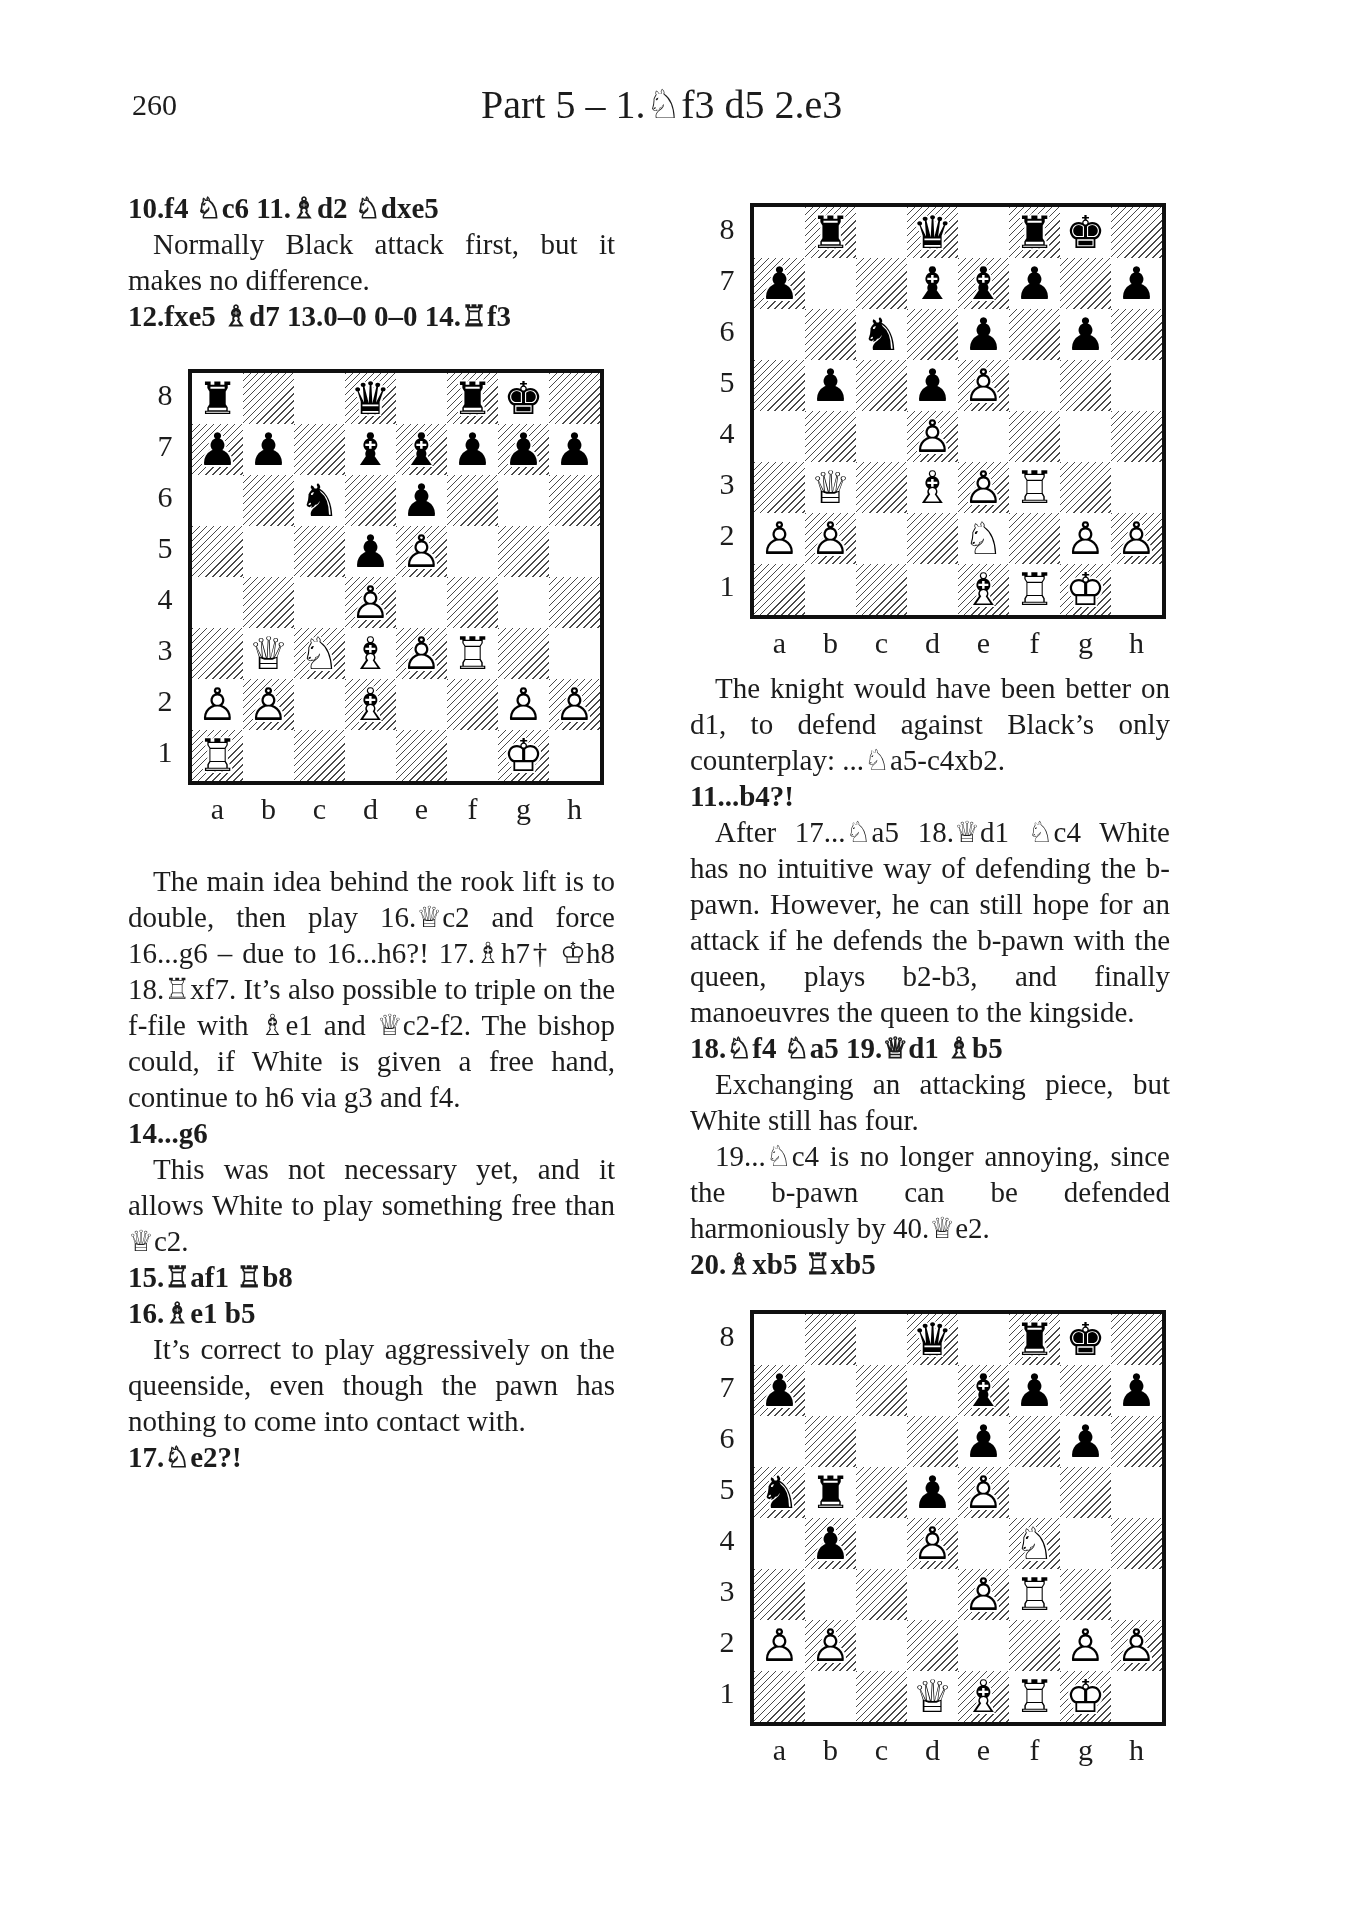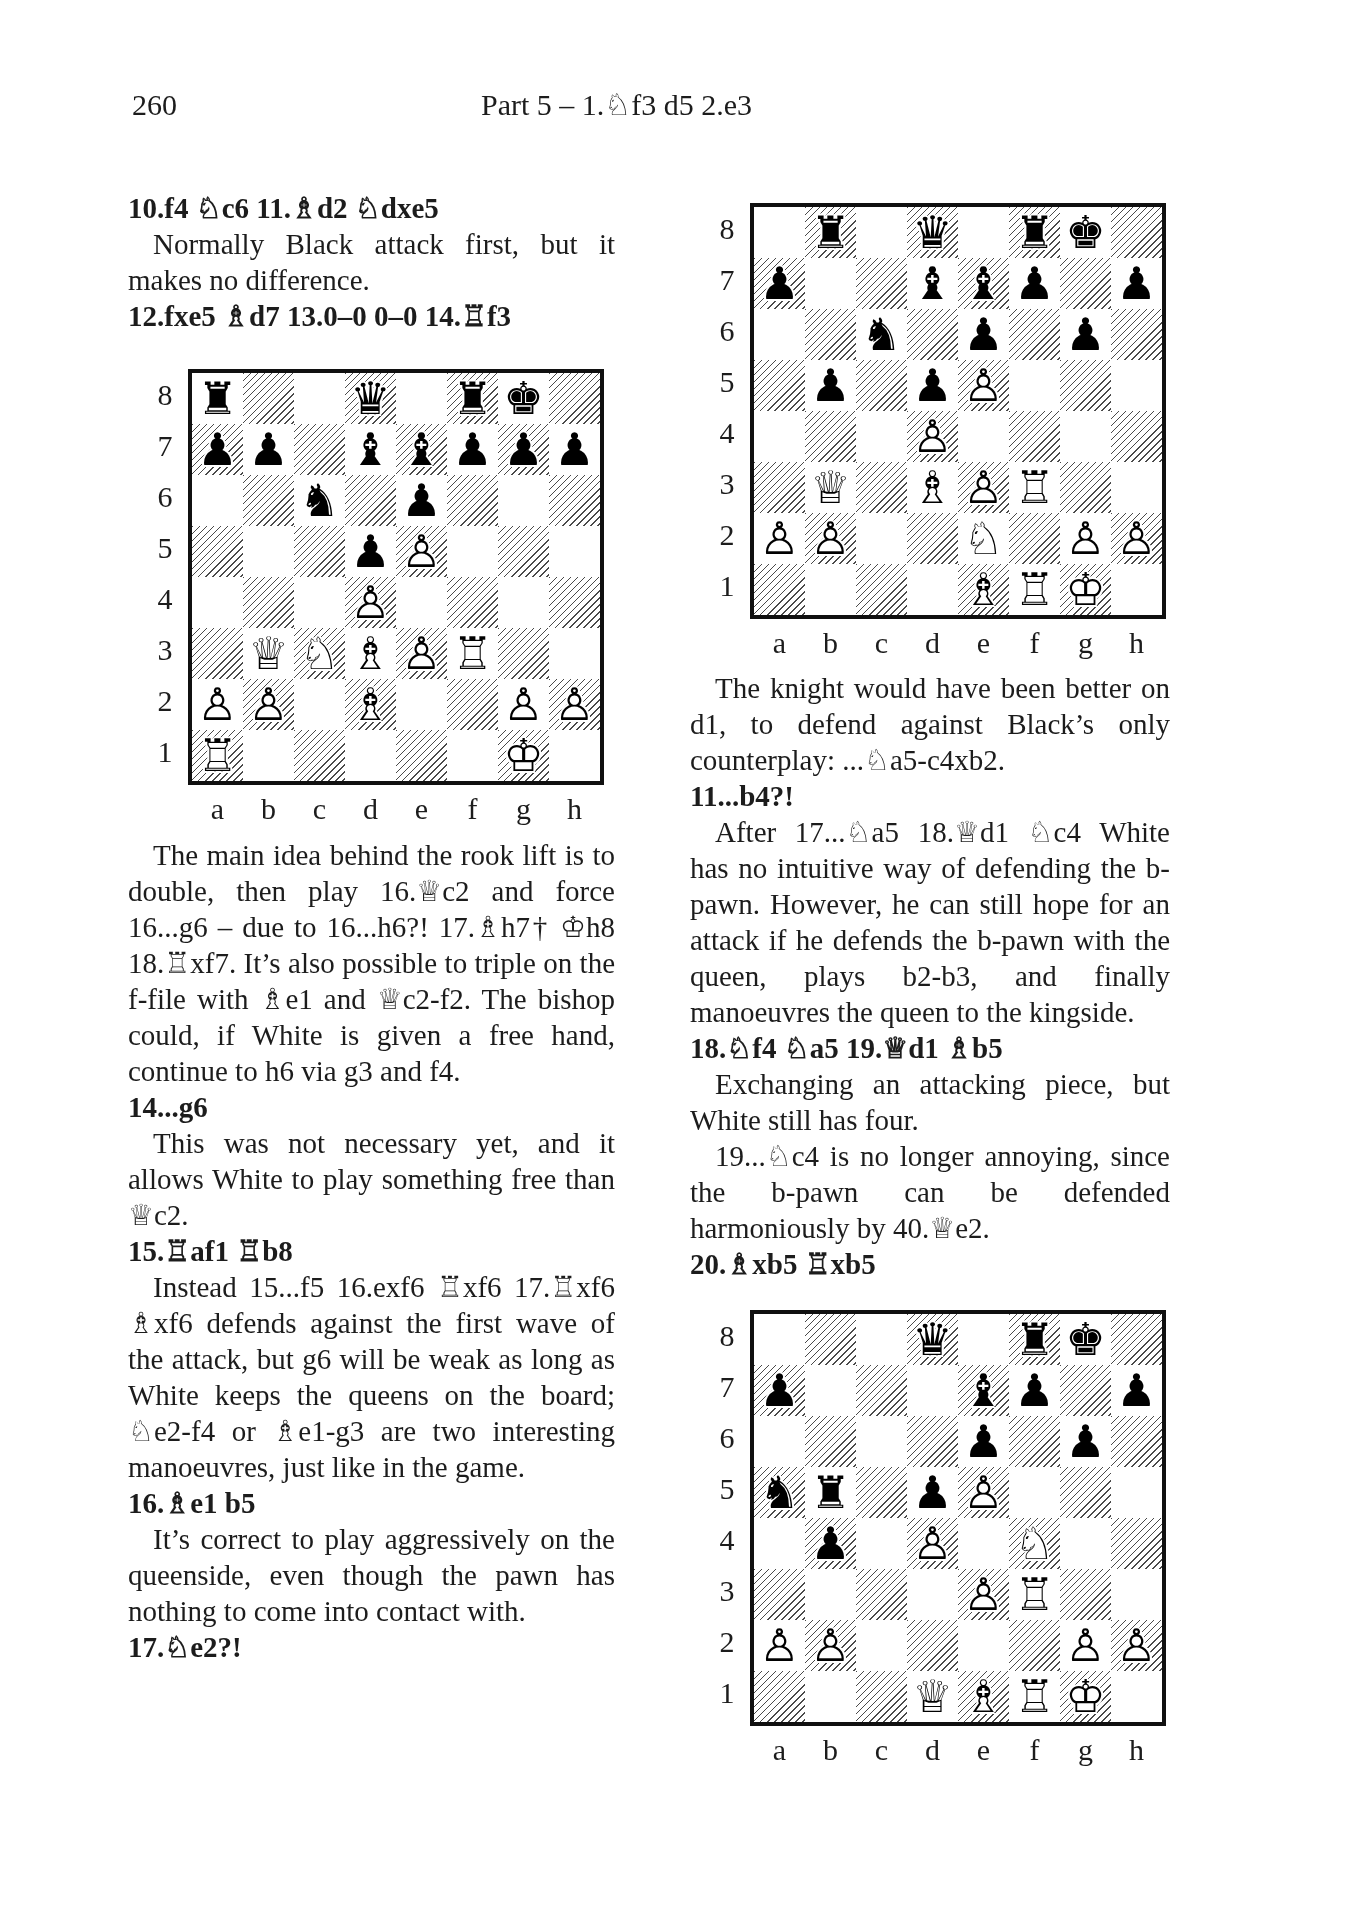--- a/index.html
+++ b/index.html
@@ -2,31 +2,31 @@
 <html><head>
 <meta charset="utf-8">
 <style>
   html,body{margin:0;padding:0;}
   body{
     width:1354px;height:1921px;background:#ffffff;color:#1c1c1c;
     font-family:"Liberation Serif","DejaVu Serif",serif;
     position:relative;overflow:hidden;
   }
   .page-number{position:absolute;left:132px;top:88px;font-size:30px;line-height:34px;}
-  .page-title{position:absolute;left:481px;top:88px;font-size:30px;line-height:34px;font-family:Liberation Serif, serif;}
+  .page-title{position:absolute;left:481px;top:88px;font-size:40px;line-height:34px;font-family:Liberation Serif, serif;}
 
   .col{position:absolute;top:190px;}
   .col-left{left:128px;width:487px;}
   .col-right{left:690px;width:480px;}
 
   p{margin:0;font-size:29px;line-height:36px;text-align:justify;text-indent:25px;
     font-family:"Liberation Serif","DejaVu Serif",serif;}
   h3.move{margin:0;font-size:29px;line-height:36px;font-weight:bold;text-align:left;}
 
-  .mt7{margin-top:7px}.mt13{margin-top:13px}.mt18{margin-top:8px}
+  .mt7{margin-top:7px}.mt13{margin-top:13px}.mt18{margin-top:34px}
   .mt25{margin-top:25px}.mt26{margin-top:26px}.mt27{margin-top:27px}
   .mt28{margin-top:28px}.mt30{margin-top:30px}.mt35{margin-top:35px}.mt36{margin-top:36px}
 
   
   .diagram{display:flex;margin-left:22px;}
   .rank-labels{display:flex;flex-direction:column;width:30px;margin-right:8px;}
   .rank-label{height:51px;display:flex;align-items:center;justify-content:center;
     font-size:30px;}
   .board-col{display:flex;flex-direction:column;}
   .board{display:grid;grid-template-columns:repeat(8,51px);grid-template-rows:repeat(8,51px);
@@ -250,21 +250,20 @@
           </div>
         </div>
       </div>
 
     <p class="mt18">The main idea behind the rook lift is to double, then play 16.♕c2 and force 16...g6 – due to 16...h6?! 17.♗h7† ♔h8 18.♖xf7. It’s also possible to triple on the f-file with ♗e1 and ♕c2-f2. The bishop could, if White is given a free hand, continue to h6 via g3 and f4.</p>
 
     <h3 class="move mt27">14...g6</h3>
     <p>This was not necessary yet, and it allows White to play something free than ♕c2.</p>
 
     <h3 class="move mt26">15.♖af1 ♖b8</h3>
-    <p>Instead 15...f5 16.exf6 ♖xf6 17.♖xf6 ♗xf6 defends against the first wave of the attack, but g6 will be weak as long as White keeps the queens on the board; ♘e2-f4 or ♗e1-g3 are two interesting manoeuvres, just like in the game.</p>
 
     <h3 class="move mt36">16.♗e1 b5</h3>
     <p>It’s correct to play aggressively on the queenside, even though the pawn has nothing to come into contact with.</p>
 
     <h3 class="move mt28">17.♘e2?!</h3>
   </div>
 
   <div class="col col-right">
     <div class="diagram mt13">
         <div class="rank-labels">

